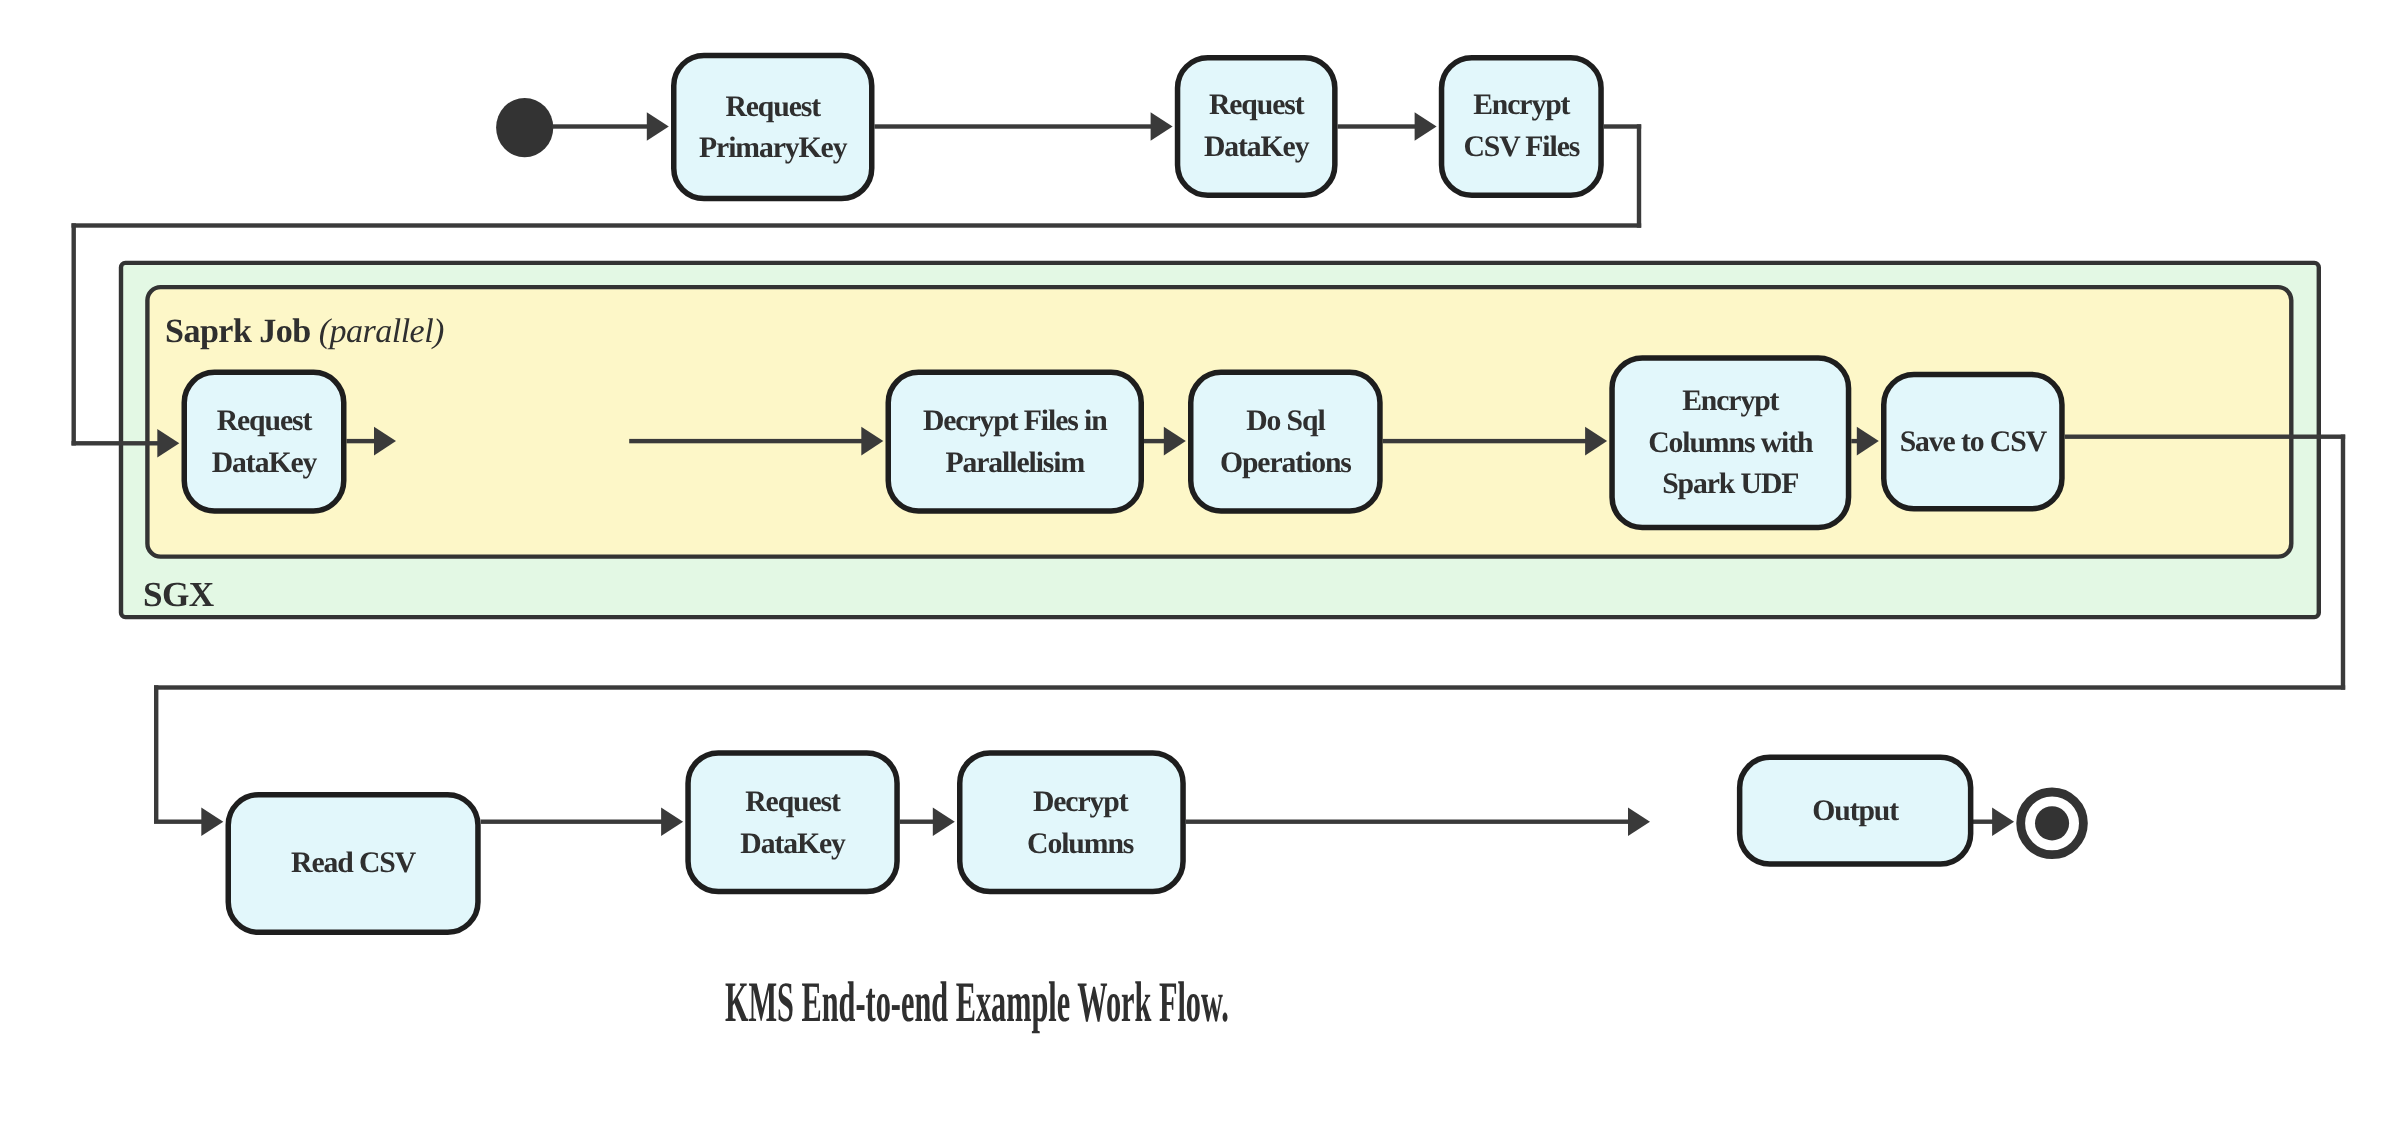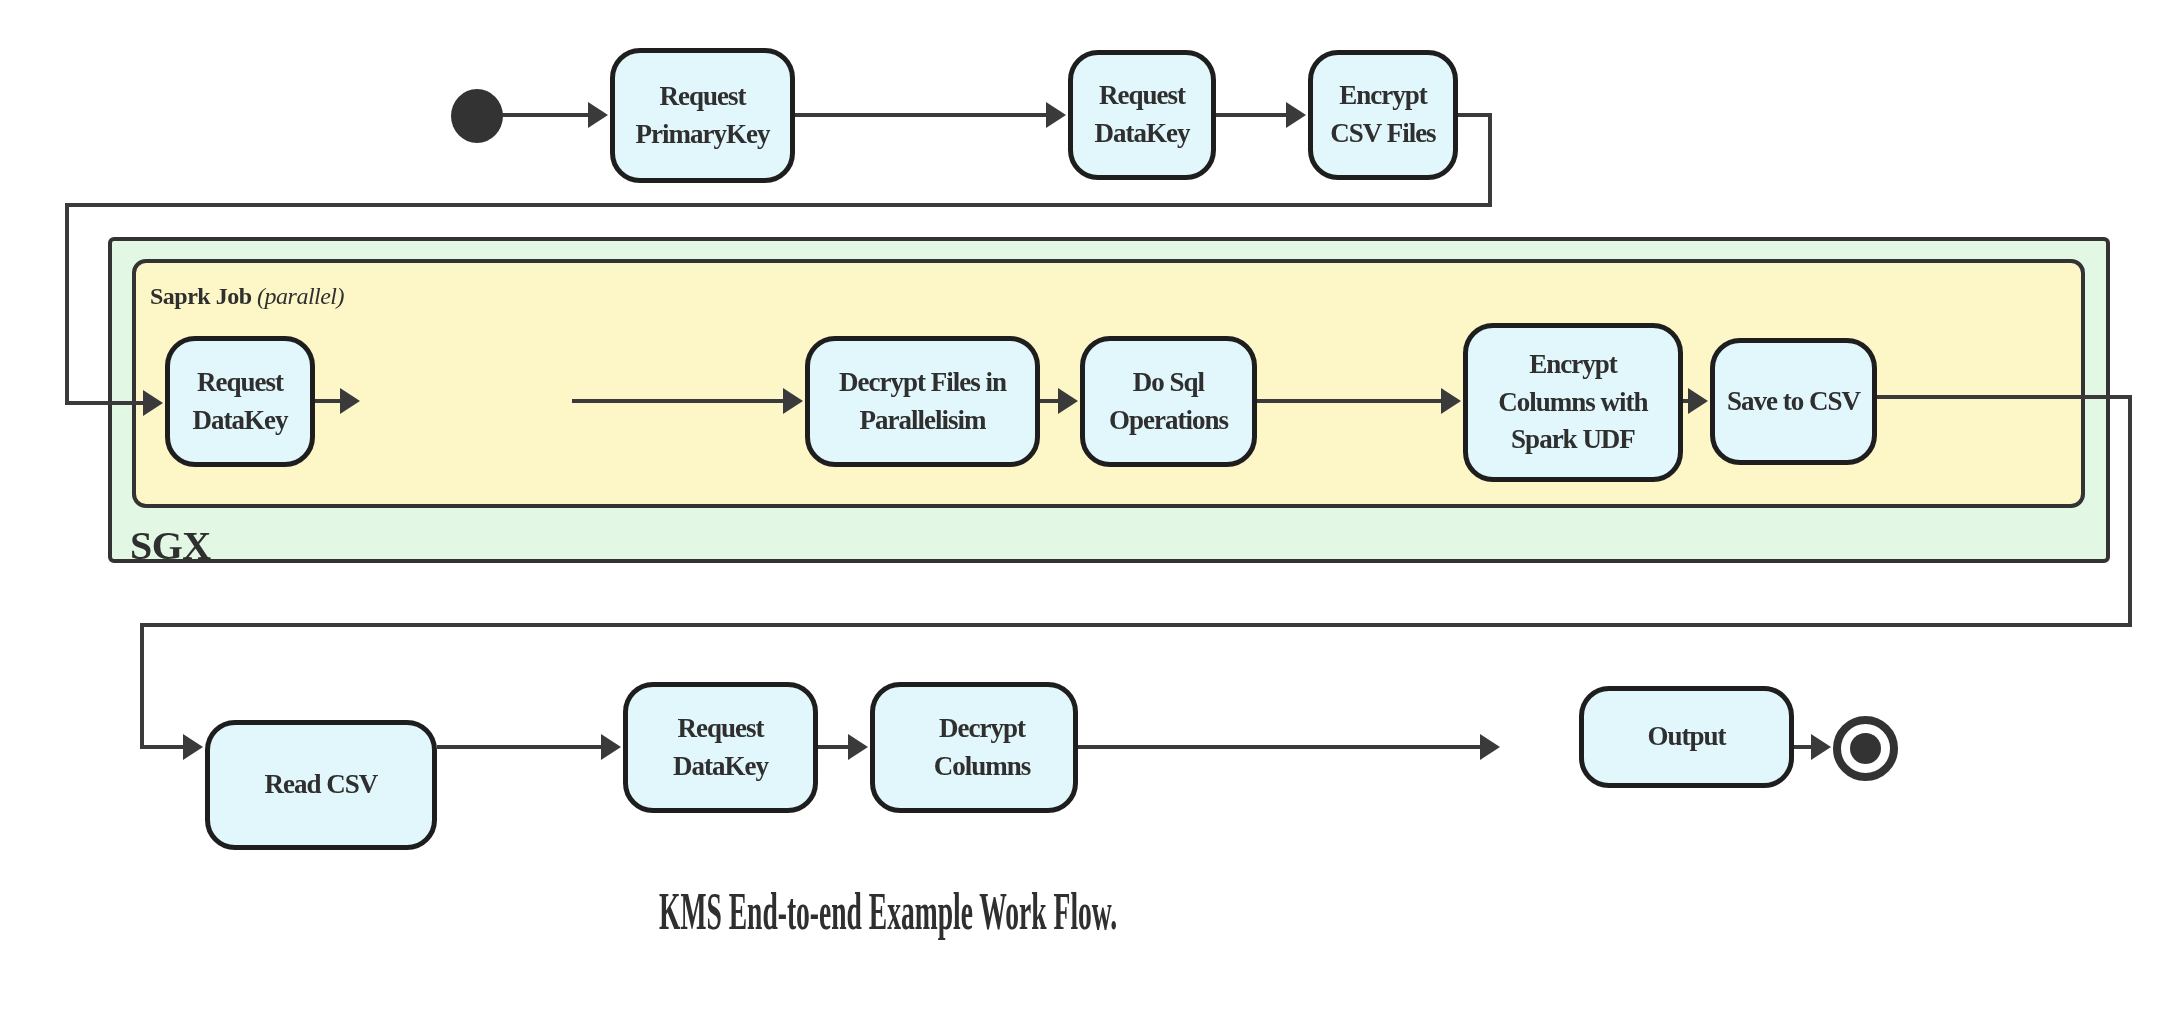--- a/index.html
+++ b/index.html
@@ -5,24 +5,24 @@
   html,body{margin:0;padding:0;background:#ffffff;}
   .canvas{
     position:relative; width:2179px; height:1036px; background:#fff;
     font-family:"Liberation Serif","DejaVu Serif",serif; color:var(--text,#2f2f2f);
     overflow:hidden;
   }
   
   .container-box{position:absolute; box-sizing:border-box; border:4px solid #333;}
   .sgx-box{left:108px; top:237px; width:2002px; height:326px; background:var(--sgx-fill,#e3f8e4); border-radius:6px;}
   .spark-box{left:132px; top:259px; width:1953px; height:249px; background:var(--spark-fill,#fdf7c8); border-radius:14px;}
-  .container-label{position:absolute; font-weight:bold; font-size:24px; letter-spacing:-0.5px; white-space:nowrap;}
+  .container-label{position:absolute; font-weight:bold; font-size:31px; letter-spacing:-0.5px; white-space:nowrap;}
   .spark-label{left:150px; top:283px;}
   .spark-label i{font-weight:normal; font-style:italic;}
-  .sgx-label{left:130px; top:522px; font-size:40px;}
+  .sgx-label{left:130px; top:522px; font-size:32px;}
   
   .node{
     position:absolute; box-sizing:border-box;
     background:var(--node-fill,#e2f7fb); border:5px solid var(--node-border,#1e1e1e);
     border-radius:30px; display:flex; align-items:center; justify-content:center;
     text-align:center; font-weight:bold; font-size:27px; line-height:1.40;
     letter-spacing:-1px; white-space:pre-line; padding:0 4px;
   }
   
   .h,.v{position:absolute; background:var(--line,#3a3a3a);}

